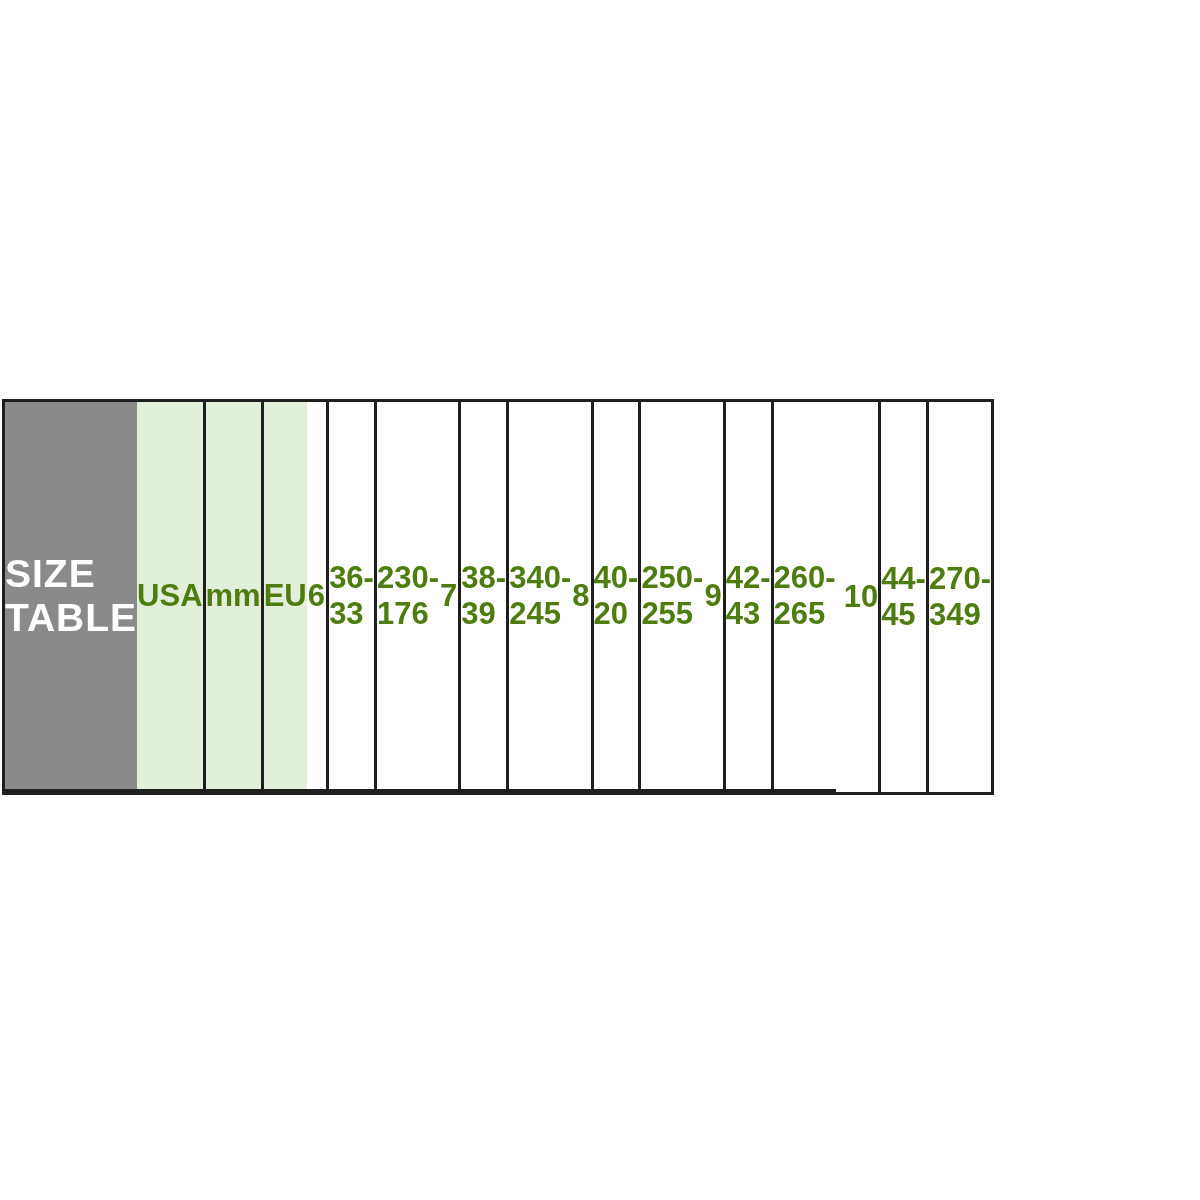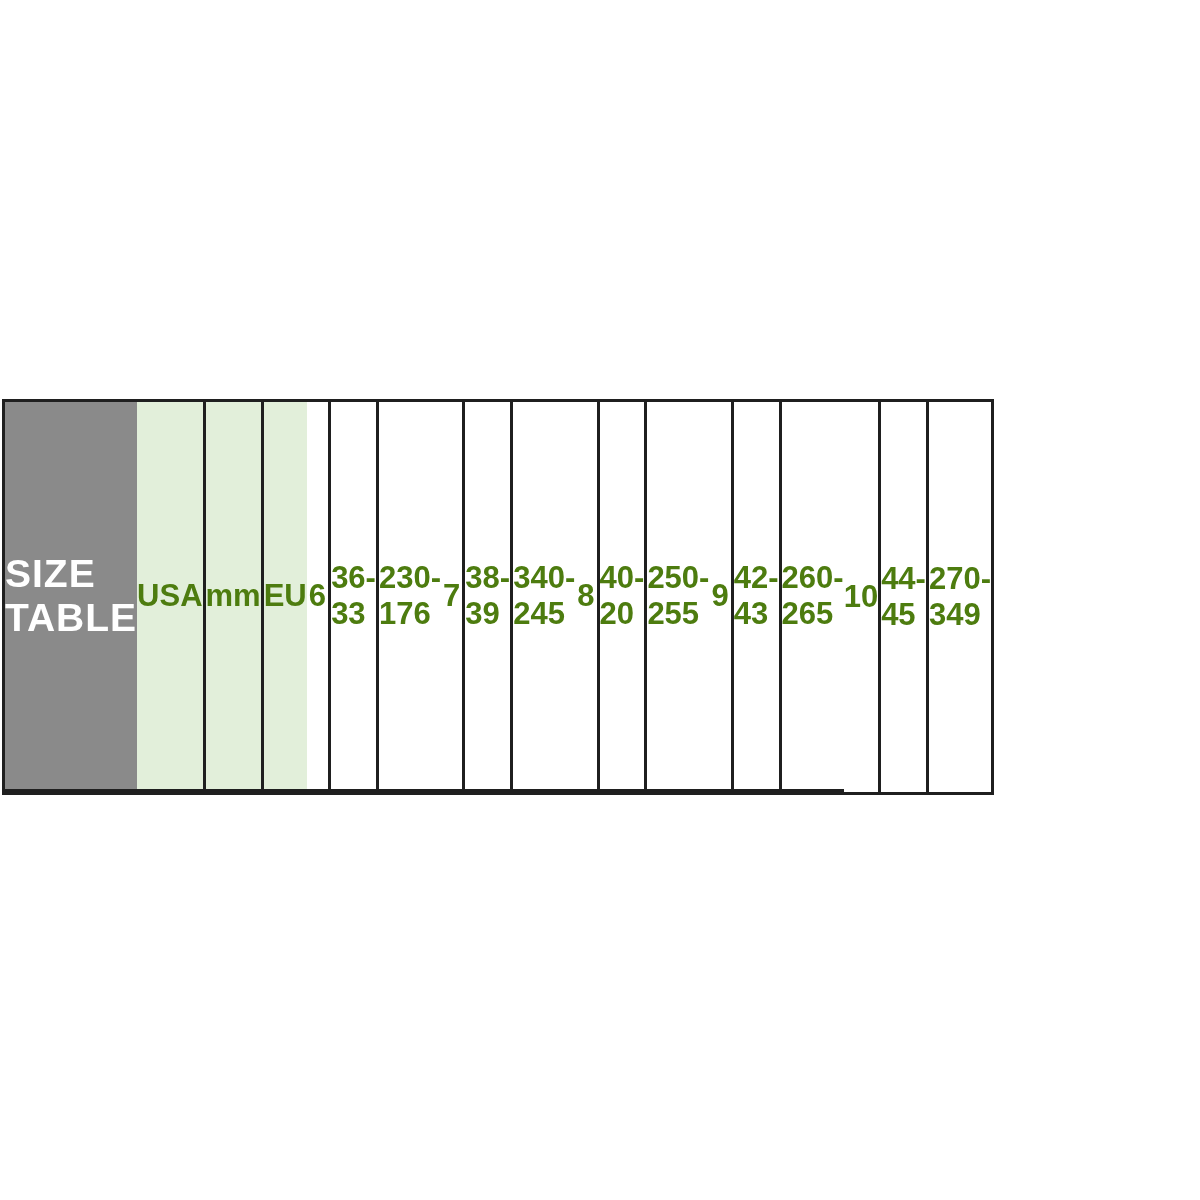--- a/index.html
+++ b/index.html
@@ -39,20 +39,21 @@
     font-weight: bold;
     letter-spacing: 1px;
   }
   .row {
     display: flex;
     flex-direction: row;
     border-bottom: 3px solid #1f1f1f;
   }
   .row:last-child {
     border-bottom: none;
+    margin-left: 8px;
   }
   .header-row {
     flex: 0 0 54px;
     background: #e2efda;
   }
   .data-row {
     flex: 1 1 auto;
     background: #ffffff;
   }
   .cell {

